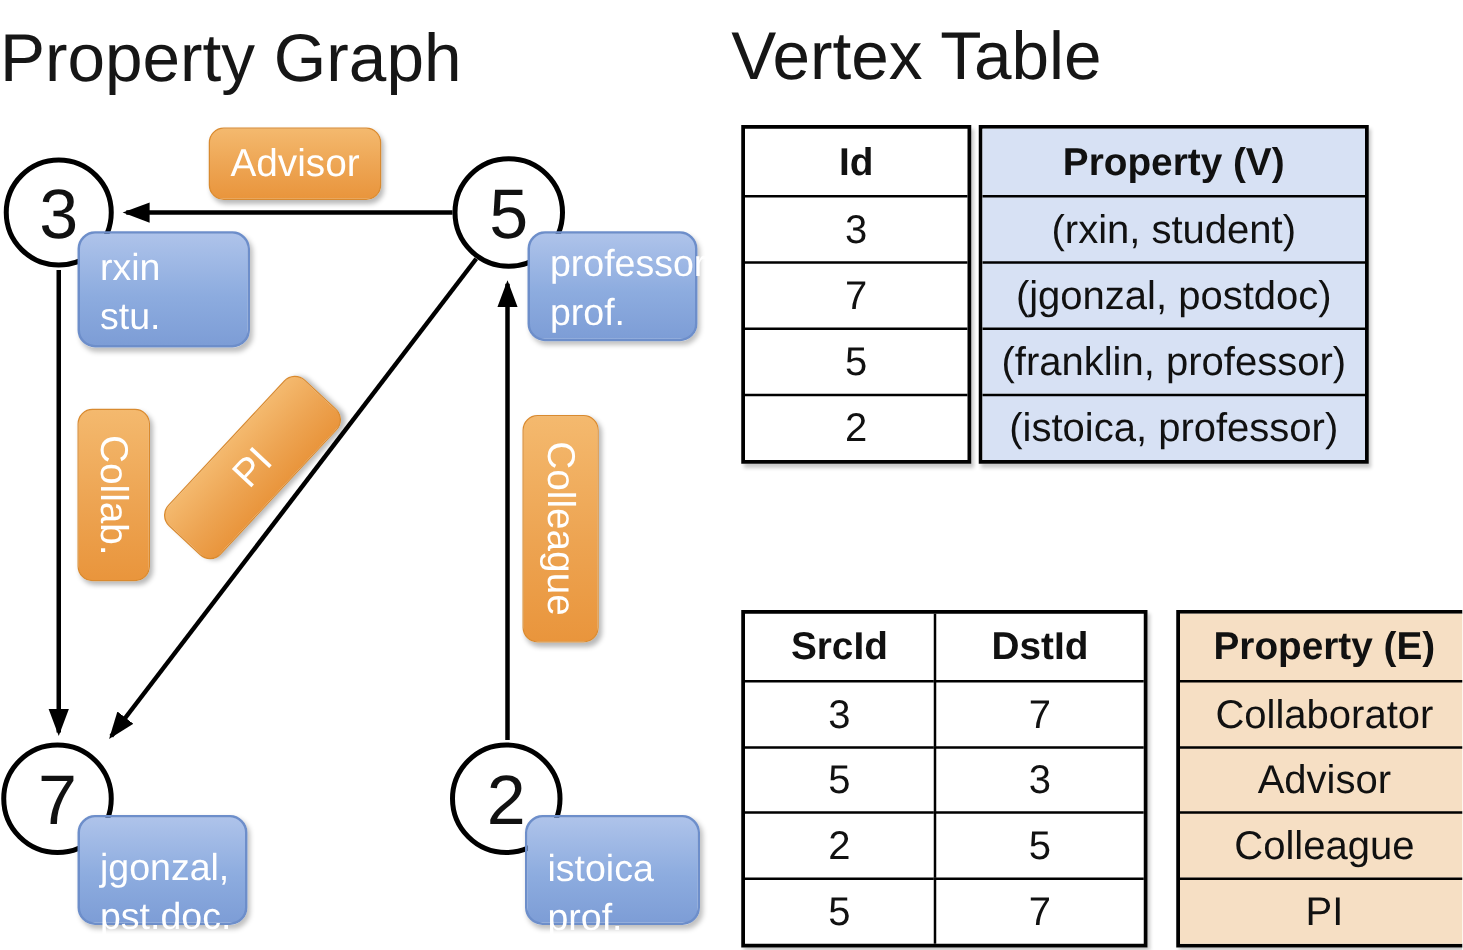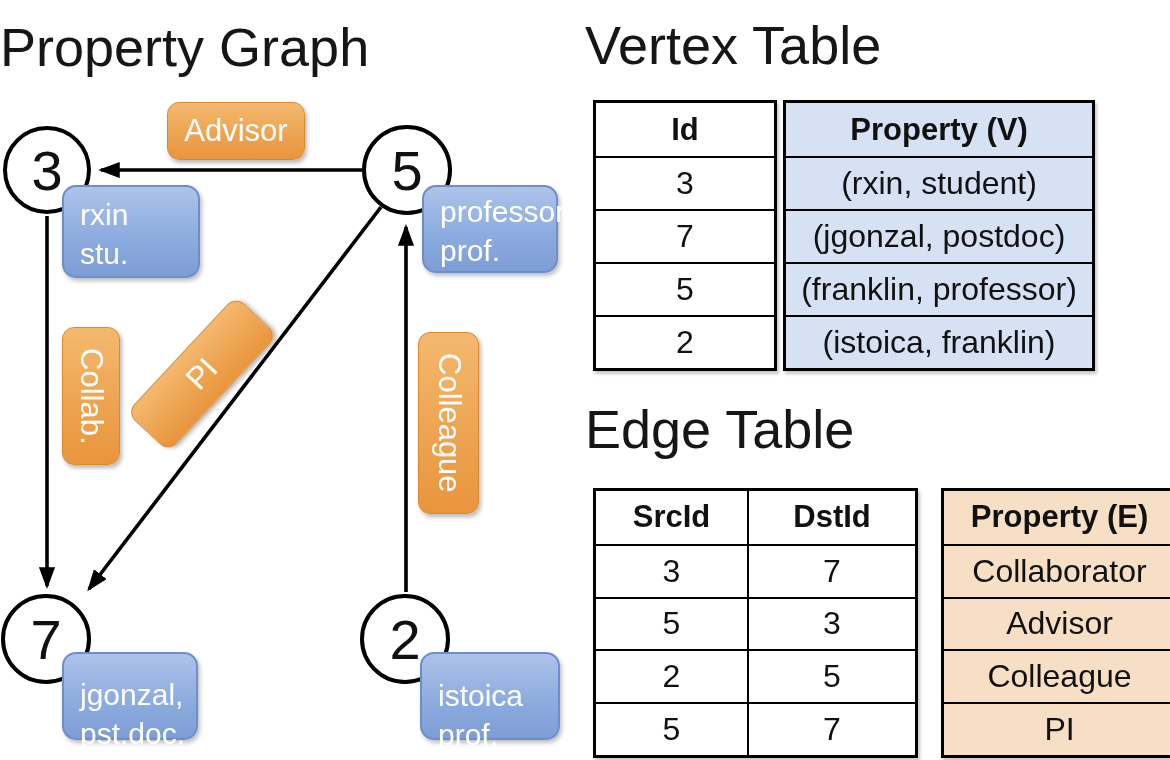--- a/index.html
+++ b/index.html
@@ -153,25 +153,24 @@
       <div class="cell">3</div>
       <div class="cell">7</div>
       <div class="cell">5</div>
       <div class="cell">2</div>
     </div>
     <div class="tbox" id="vt-propbox">
       <div class="cell head first">Property (V)</div>
       <div class="cell">(rxin, student)</div>
       <div class="cell">(jgonzal, postdoc)</div>
       <div class="cell">(franklin, professor)</div>
-      <div class="cell">(istoica, franklin)</div>
+      <div class="cell">(istoica, professor)</div>
     </div>
   </div>
 
-  <div class="big-title" id="edge-title">Edge Table</div>
 
   <div class="tablewrap" id="edge-table">
     <div class="tbox" id="et-idbox">
       <div class="cell head first">SrcId</div>
       <div class="cell head first dstcol">DstId</div>
       <div class="cell">3</div>
       <div class="cell dstcol">7</div>
       <div class="cell">5</div>
       <div class="cell dstcol">3</div>
       <div class="cell">2</div>

